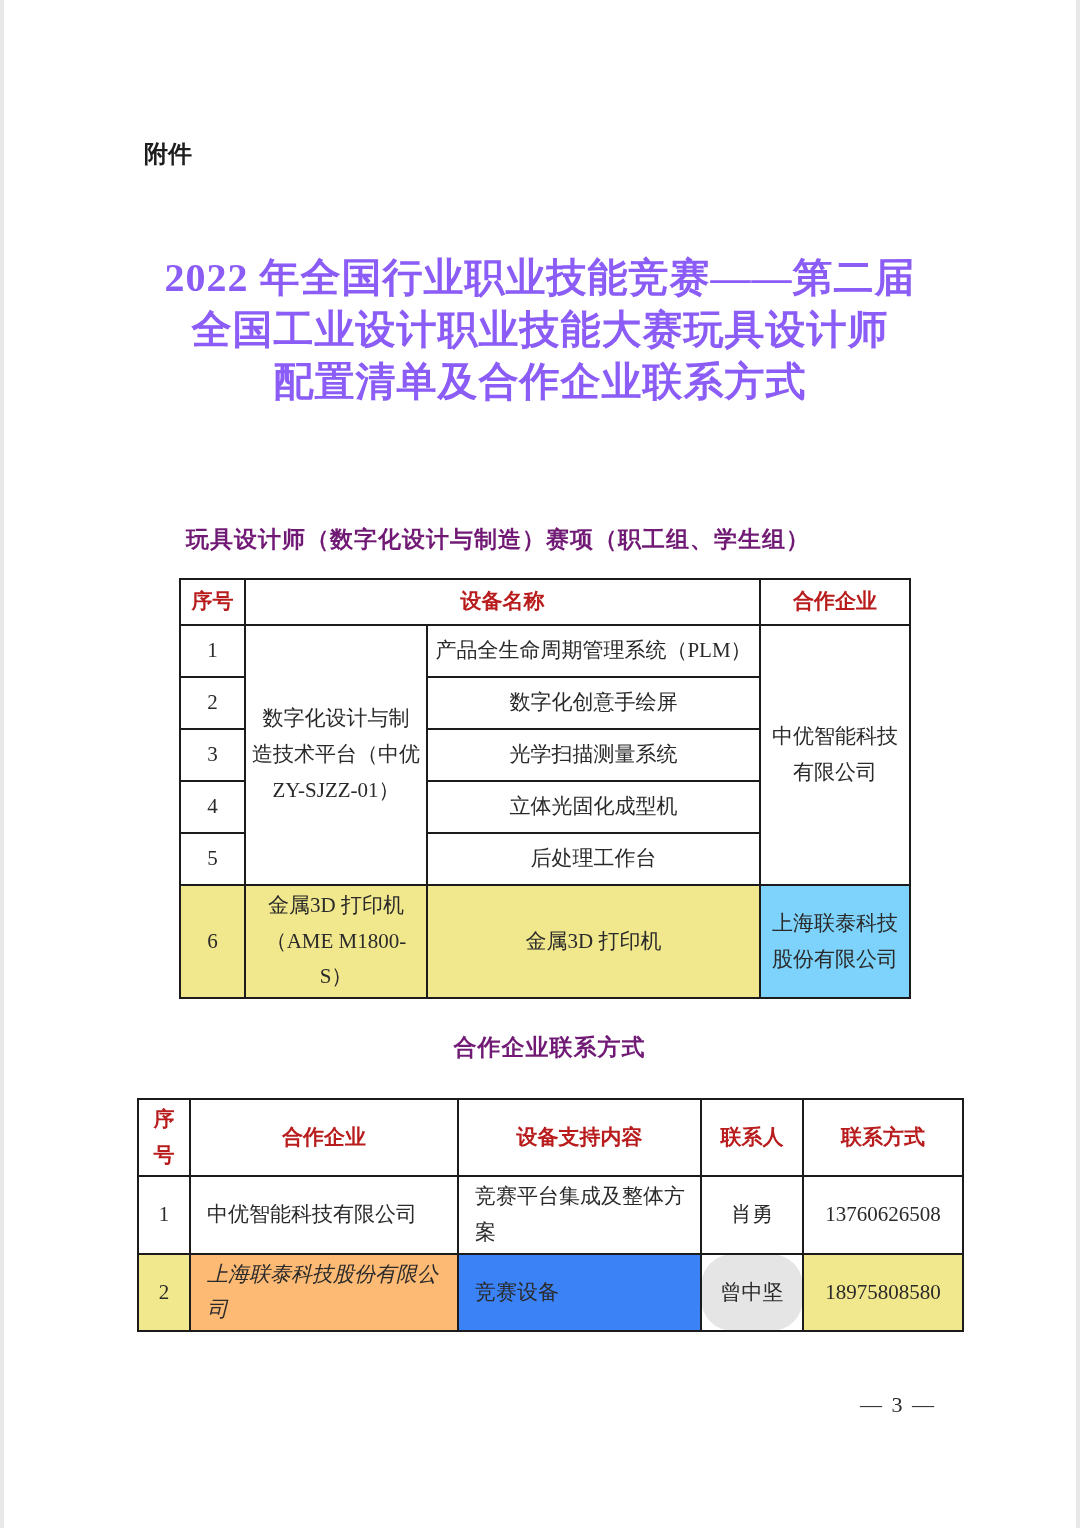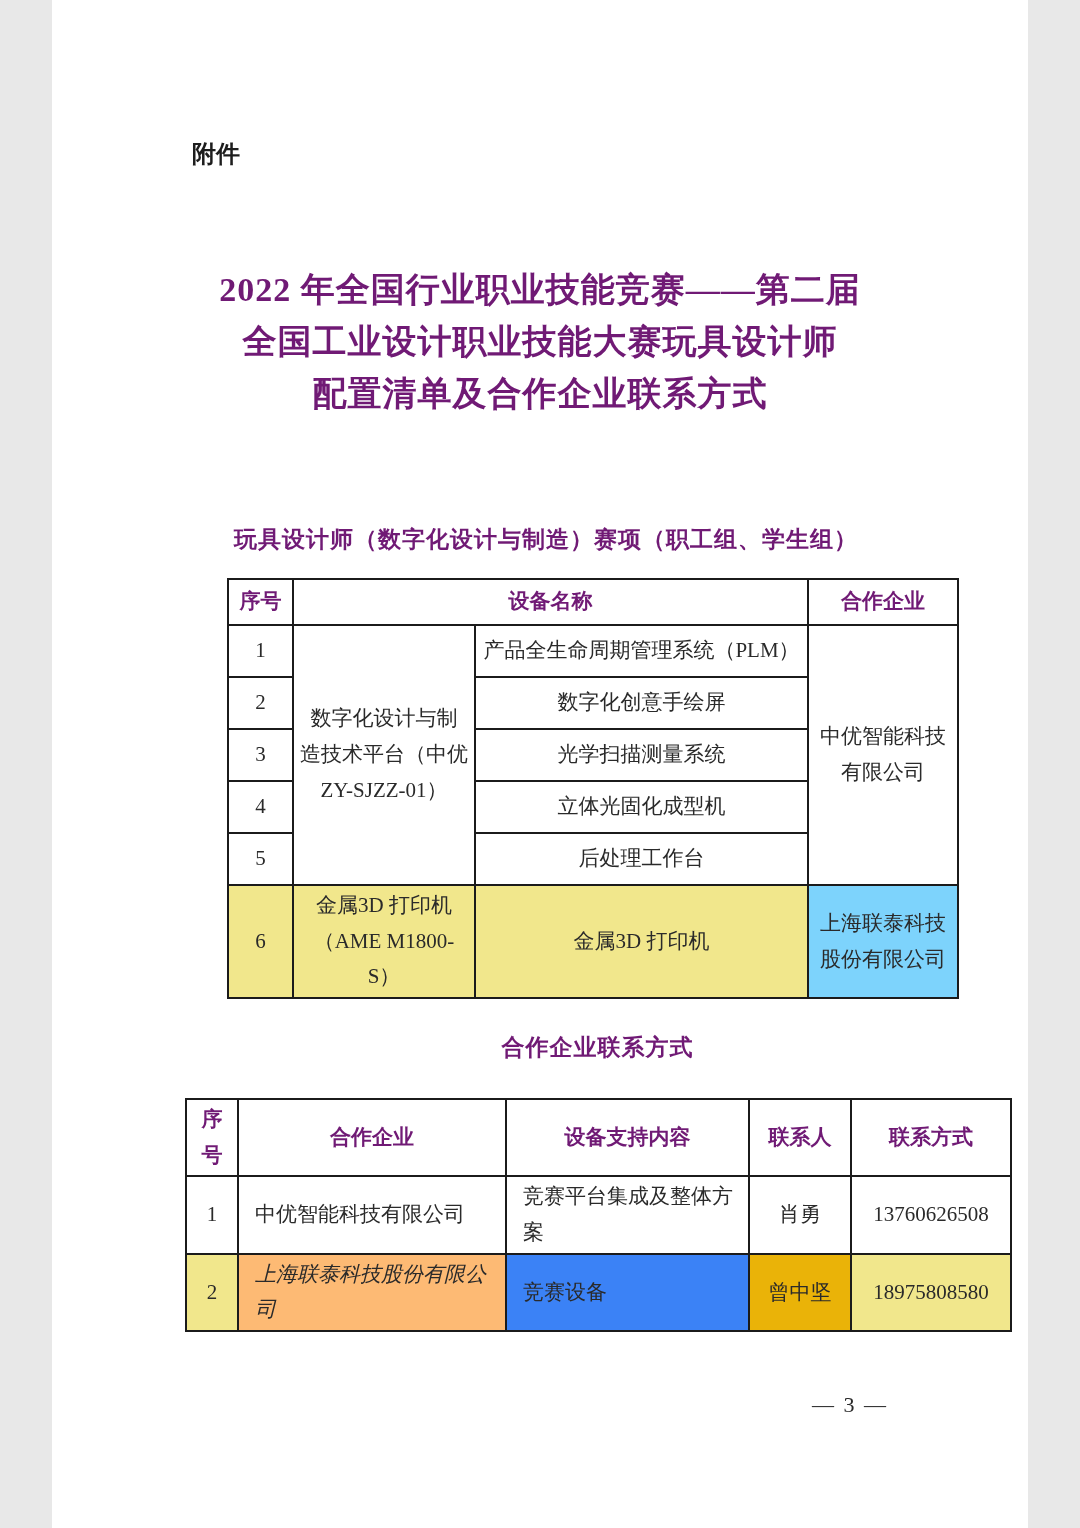--- a/index.html
+++ b/index.html
@@ -1,37 +1,37 @@
 <!DOCTYPE html>
 <html><head>
 <meta charset="utf-8">
 <style>
   html,body{margin:0;padding:0;background:#e8e8e8;}
   .page{
     position:relative;
-    width:976px;height:1528px;
+    width:1072px;height:1528px;
     margin:0 auto;
     background:#ffffff;
     font-family:"Liberation Serif","DejaVu Serif",serif;
     color:#262626;
     overflow:hidden;
   }
   .attachment{
     position:absolute;left:140px;top:138px;
     font-size:24px;font-weight:bold;
     font-family:"Liberation Sans","DejaVu Sans",sans-serif;
     color:#1d1d1d;
   }
   .doc-title{
     position:absolute;left:70px;right:70px;top:248px;
-    margin:16px;
+    margin:4px;
     text-align:center;
-    font-size:34px;font-weight:bold;
+    font-size:40px;font-weight:bold;
     line-height:52px;
-    color:#701a75;
+    color:#8b5cf6;
     letter-spacing:1px;
   }
   .doc-title span{display:block;}
   .section-title{
     position:absolute;
     font-size:23px;font-weight:bold;
     font-family:"Liberation Sans","DejaVu Sans",sans-serif;
     color:#701a75;
     letter-spacing:1px;
   }
@@ -47,21 +47,21 @@
     text-align:center;
     vertical-align:middle;
     font-size:21px;
     font-weight:normal;
     white-space:pre-line;
     padding:2px 6px;
     box-sizing:border-box;
     color:#2a2a2a;
     line-height:1.7;
   }
-  th{font-weight:bold;color:#701a75;}
+  th{font-weight:bold;color:#b91c1c;}
   .tbl-equipment{left:175px;top:578px;width:730px;}
   .tbl-contact{left:133px;top:1098px;width:825px;}
   td.left, th.left{text-align:left;padding-left:16px;}
   .footer{
     position:absolute;
     right:140px;top:1392px;
     font-size:22px;
     color:#2a2a2a;
     letter-spacing:2px;
   }
@@ -152,21 +152,21 @@
       <td>1</td>
       <td class="left">中优智能科技有限公司</td>
       <td class="left">竞赛平台集成及整体方案</td>
       <td>肖勇</td>
       <td>13760626508</td>
     </tr>
     <tr style="height:64px" class="hl-row">
       <td style="background: rgb(241, 231, 140);">2</td>
       <td class="left" style="background: #fdba74; font-style: italic;">上海联泰科技股份有限公司</td>
       <td class="left" style="background: #3b82f6;">竞赛设备</td>
-      <td style="background: #eab308;">曾中坚</td>
+      <td style="background: #e5e5e5; border-radius: 32px;">曾中坚</td>
       <td style="background: rgb(241, 231, 140);">18975808580</td>
     </tr>
   </tbody>
     </table>
 
   <div class="footer">— 3 —</div>
 
 </div>
 
 </body></html>

